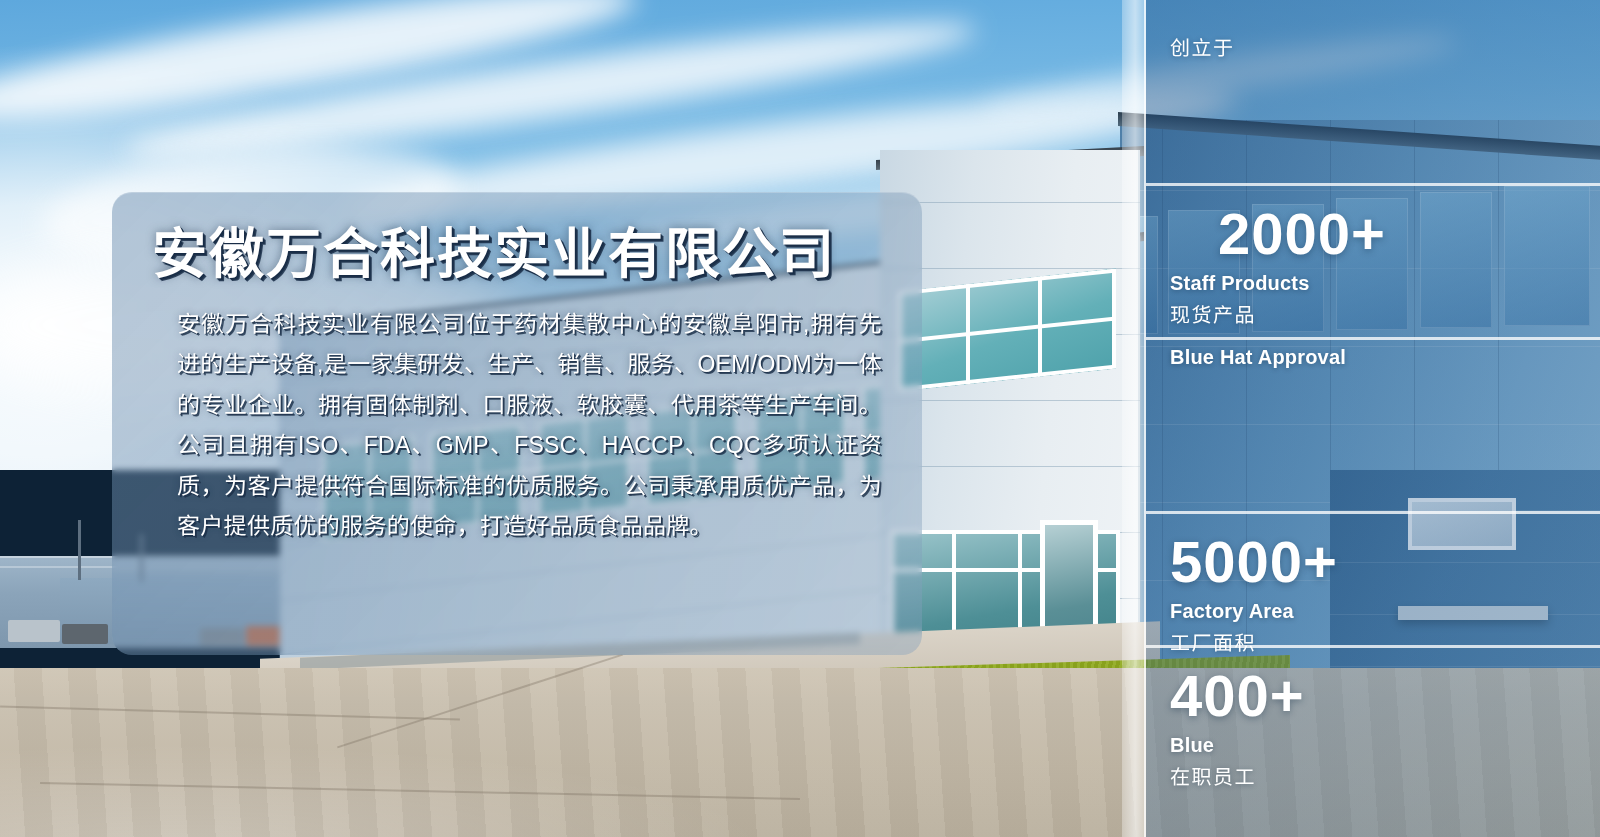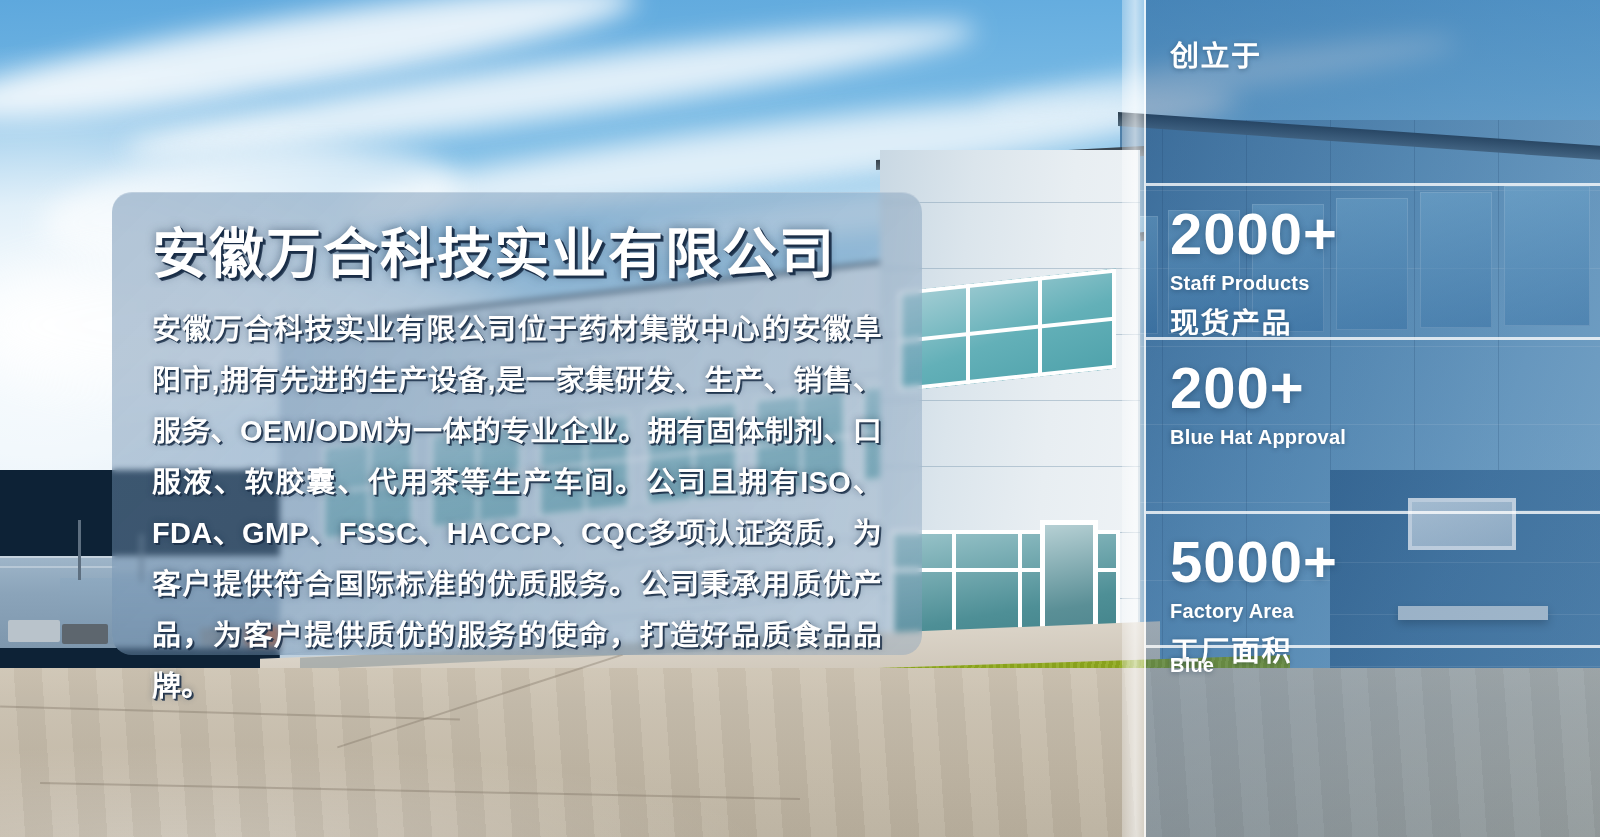--- a/index.html
+++ b/index.html
@@ -308,30 +308,31 @@
     line-height: 1.05;
     margin-bottom: 20px;
     text-shadow:
        3px 3px 0 rgba(25,45,70,.85),
        2px 2px 0 rgba(25,45,70,.85),
        1px 1px 0 rgba(25,45,70,.85),
        0 0 10px rgba(20,40,65,.5);
   }
 
   .company-desc {
-    font-size: 29px;
-    font-weight: 700;
+    font-size: 23px;
+    font-weight: 400;
     color: #ffffff;
     line-height: 1.76;
     letter-spacing: .3px;
     text-shadow:
        2px 2px 0 rgba(28,48,72,.8),
        1px 1px 0 rgba(28,48,72,.8),
        0 0 7px rgba(20,40,65,.45);
     text-align: justify;
+    margin-left: 25px;
   }
 
   
   .stats-panel {
     position: absolute;
     right: 0;
     top: 0;
     width: 478px;
     height: 837px;
   }
@@ -379,22 +380,22 @@
   }
   .stat-en {
     font-size: 20px;
     font-weight: 700;
     color: #ffffff;
     margin-top: 9px;
     letter-spacing: .2px;
     text-shadow: 0 1px 5px rgba(10,35,60,.4);
   }
   .stat-cn {
-    font-size: 29px;
-    font-weight: 700;
+    font-size: 20px;
+    font-weight: 400;
     color: #ffffff;
     margin-top: 4px;
     letter-spacing: 1.5px;
     text-shadow: 0 1px 5px rgba(10,35,60,.4);
   }
 
   .s0 { top: 28px; }
   .s1 { top: 183px; }
   .s2 { top: 337px; }
   .s3 { top: 511px; }
@@ -534,39 +535,40 @@
     <div class="stats-edge-line"></div>
 
     <div class="stat-list">
 
       <div class="stat s0">
         <div class="stat-cn">创立于</div>
       </div>
 
       <div class="stat s1">
         <div class="divider"></div>
-        <div class="stat-num" style="margin-top:22px;">2000+</div>
+        <div class="stat-num" style="margin-top:22px;padding-left:48px;">2000+</div>
         <div class="stat-en">Staff Products</div>
         <div class="stat-cn">现货产品</div>
       </div>
 
       <div class="stat s2">
         <div class="divider"></div>
-        <div class="stat-num" style="margin-top:22px;">200+</div>
         <div class="stat-en">Blue Hat Approval</div>
       </div>
 
       <div class="stat s3">
         <div class="divider"></div>
         <div class="stat-num" style="margin-top:22px;">5000+</div>
         <div class="stat-en">Factory Area</div>
         <div class="stat-cn">工厂面积</div>
       </div>
 
       <div class="stat s4">
         <div class="divider"></div>
+        <div class="stat-num" style="margin-top:22px;">400+</div>
         <div class="stat-en">Blue</div>
+        <div class="stat-cn">在职员工</div>
       </div>
 
     </div>
   </div>
 
 </div>
 
 </body></html>

